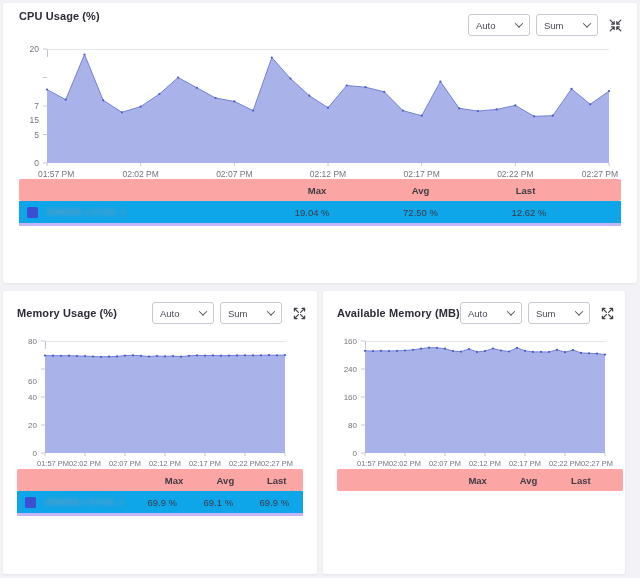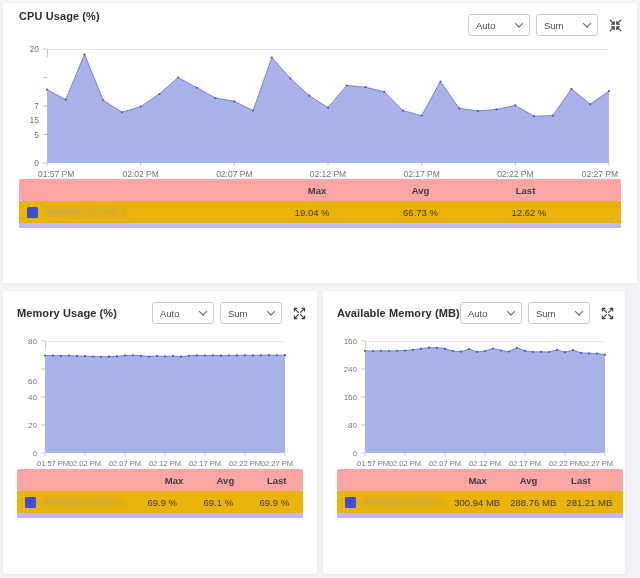--- a/index.html
+++ b/index.html
@@ -48,22 +48,22 @@
   .small .plot{left:38px;top:0;width:240px;height:112px;}
   .small .xlabels{left:38px;top:118px;width:240px;}
   .small .xlabels span{font-size:7.5px;}
   .small .ylabels span{font-size:8px;}
 
   .table{position:absolute;font-size:9.5px;color:#3a3a44;}
   .big-t{left:16px;top:176px;width:602px;}
   .small-t{left:14px;top:178px;width:286px;}
   .thead{display:flex;align-items:center;height:22px;background:#fca5a5;border-radius:2px;
          font-weight:bold;color:#3c3c46;padding-left:24px;}
-  .trow{display:flex;align-items:center;height:22px;background:#eab308;
-        border-bottom:5px solid #c4b5fd;}
+  .trow{display:flex;align-items:center;height:22px;background:#0ea5e9;
+        border-bottom:3px solid #c4b5fd;}
   .c0{display:flex;align-items:center;gap:8px;padding-left:8px;box-sizing:border-box;}
   .big-t .c0{width:45.8%;}
   .big-t .c{width:18%;}
   .small-t .c0{width:41%;}
   .small-t .c{width:19.6%;}
   .swatch{width:11px;height:11px;background:#3c4fd2;border-radius:1.5px;flex:0 0 auto;}
   .bname{font-style:normal;font-size:9px;color:#9696a2;filter:blur(2px);letter-spacing:.5px;}
 </style>
 </head>
 <body>
@@ -165,21 +165,21 @@
       <span class="c">Max</span>
       <span class="c">Avg</span>
       <span class="c">Last</span>
     </div>
     <div class="trow">
       <span class="c0">
         <i class="swatch"></i>
         <i class="bname">0090DB-L07101 1</i>
       </span>
       <span class="c">19.04 %</span>
-      <span class="c">66.73 %</span>
+      <span class="c">72.50 %</span>
       <span class="c">12.62 %</span>
     </div>
   </div>
 </div>
 
 <div class="panel" id="p-mem">
   <div class="panel-title t-small">Memory Usage (%)</div>
   <div class="controls c-small">
     <div class="select">
       <span>Auto</span>
@@ -379,23 +379,14 @@
         <span class="xlast" style="left: 100%;">02:27 PM</span>
       </div>
   </div>
   <div class="table small-t">
     <div class="thead">
       <span class="c0"></span>
       <span class="c">Max</span>
       <span class="c">Avg</span>
       <span class="c">Last</span>
     </div>
-    <div class="trow">
-      <span class="c0">
-        <i class="swatch"></i>
-        <i class="bname">0090DB-L07101 1</i>
-      </span>
-      <span class="c">300.94 MB</span>
-      <span class="c">288.76 MB</span>
-      <span class="c">281.21 MB</span>
-    </div>
   </div>
 </div>
 
 </body></html>

